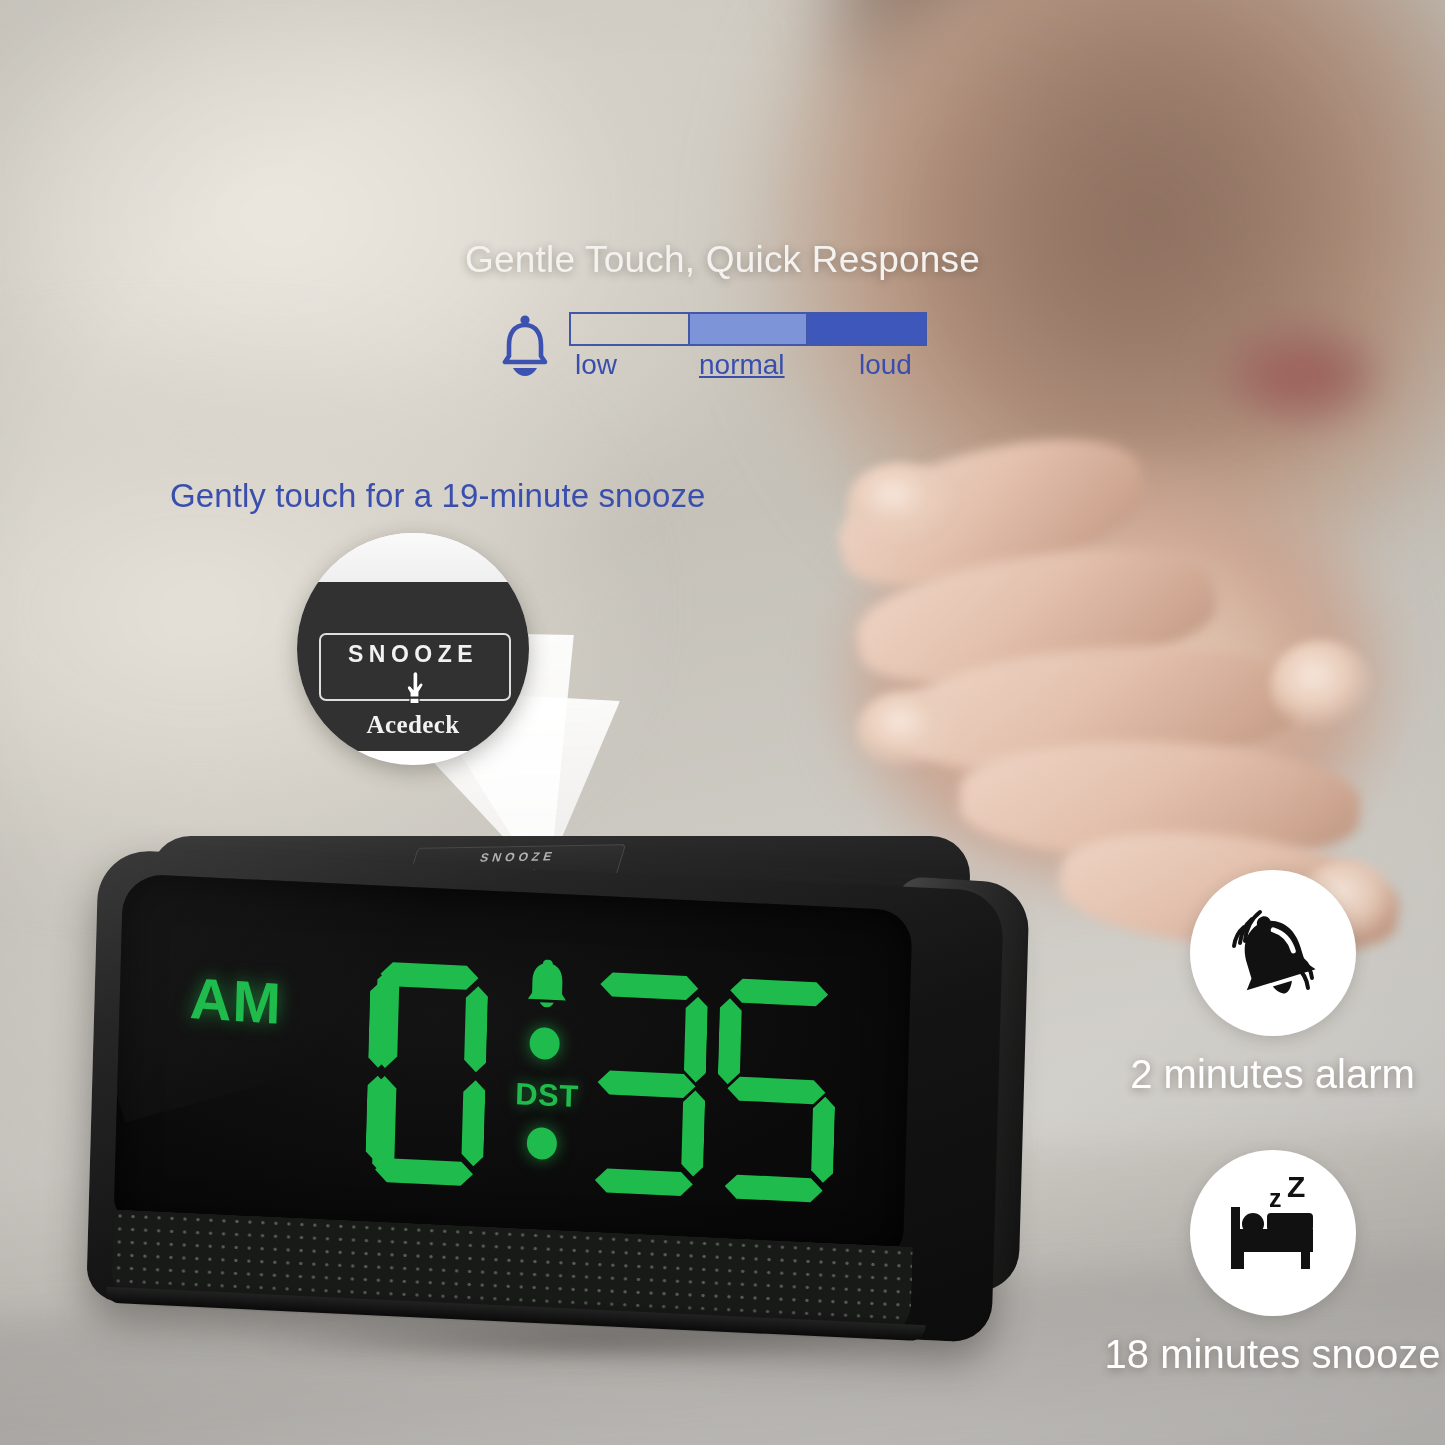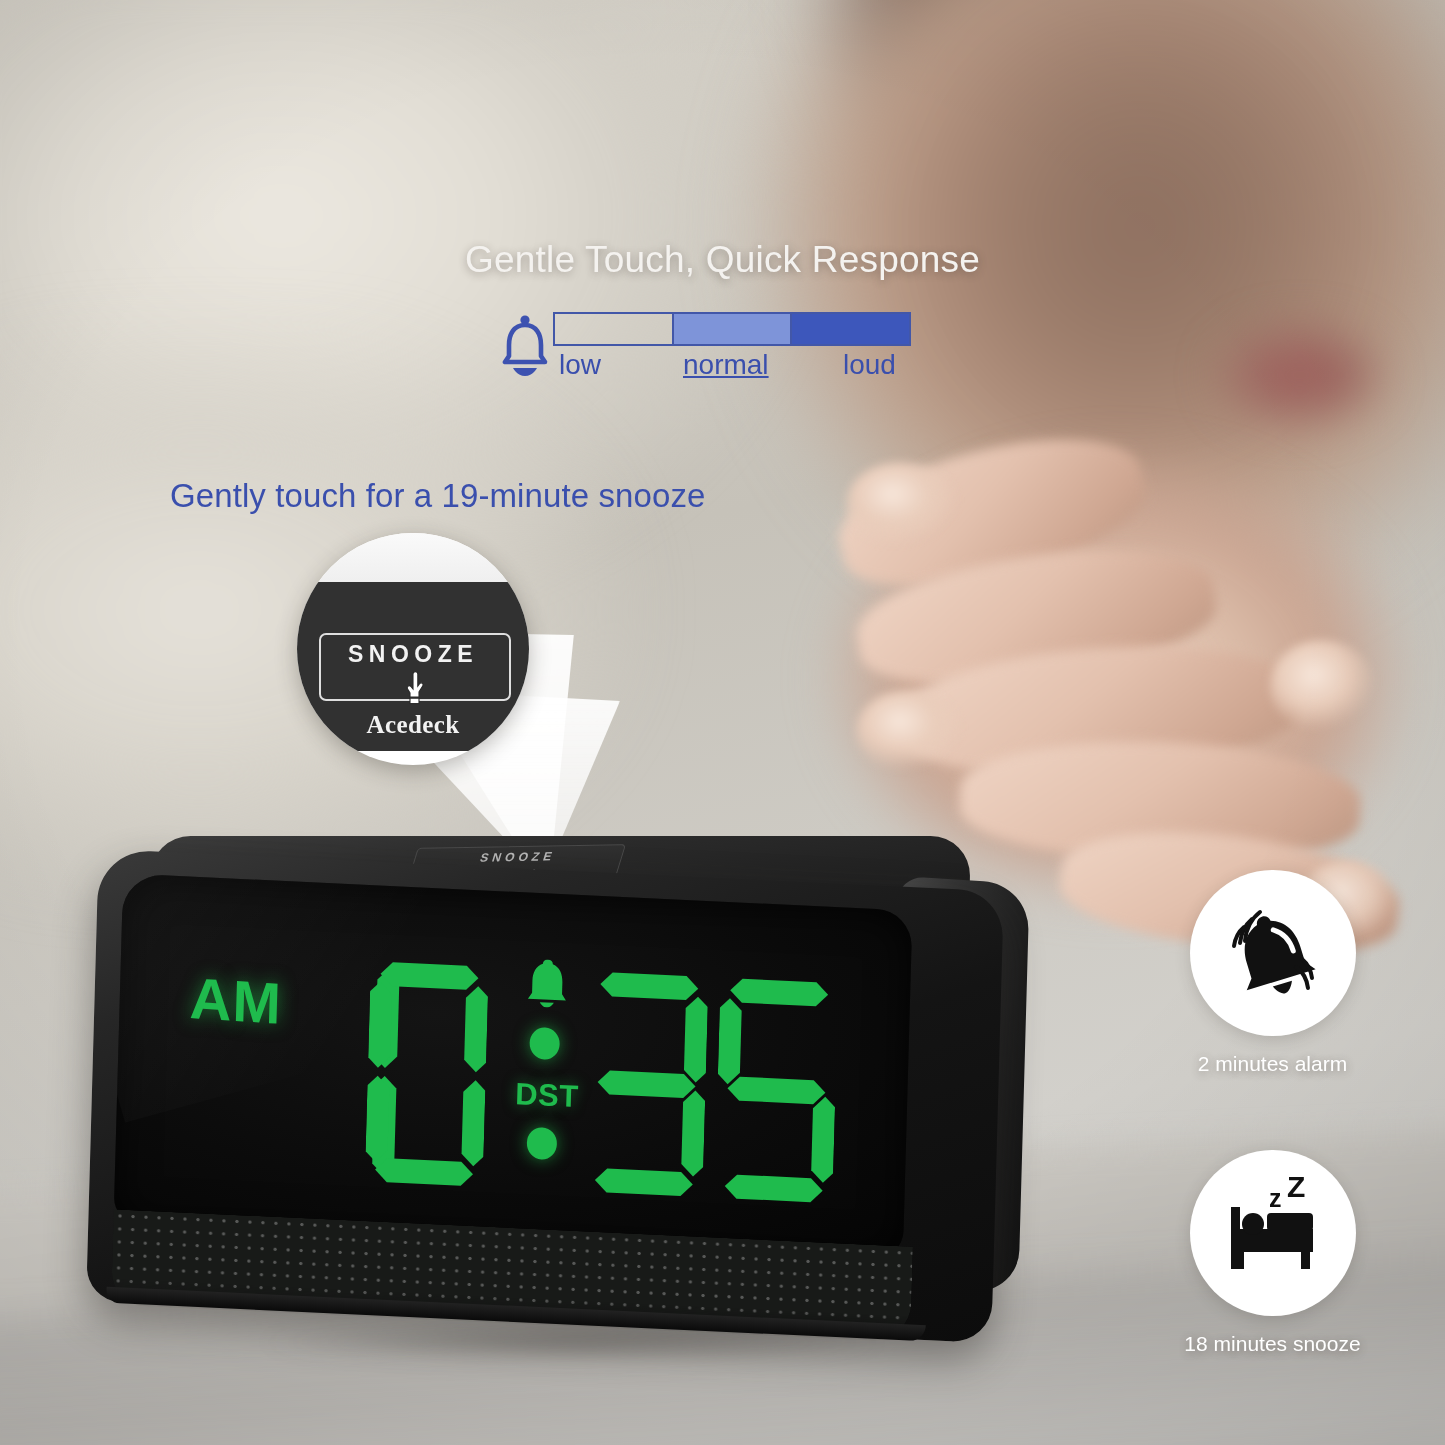--- a/index.html
+++ b/index.html
@@ -59,21 +59,21 @@
   .headline{position:absolute;left:0;right:0;top:46px;text-align:center;
     color:#fff;font-weight:bold;font-size:69px;line-height:1.16;
     letter-spacing:-.4px;
     text-shadow:0 2px 10px rgba(60,50,45,.42),0 1px 3px rgba(60,50,45,.3);}
   .headline .l2{display:block;}
   .subhead{position:absolute;left:0;right:0;top:239px;text-align:center;
     color:#f4f2ef;font-size:37px;letter-spacing:.2px;
     text-shadow:0 2px 8px rgba(60,50,45,.4);}
 
   
-  .vol-wrap{position:absolute;left:497px;top:312px;display:flex;align-items:flex-start;gap:0;}
+  .vol-wrap{position:absolute;left:497px;top:312px;display:flex;align-items:flex-start;gap:16px;}
   .bell-ic{width:56px;height:66px;flex:0 0 auto;margin-top:2px;}
   .vol-col{display:flex;flex-direction:column;}
   .vol-bar{display:flex;width:358px;height:34px;border:2px solid #4257a8;box-sizing:border-box;}
   .vol-seg{flex:1 1 0;height:100%;}
   .seg-low{background:transparent;border-right:2px solid #4257a8;}
   .seg-norm{background:#7e94d9;border-right:2px solid #4257a8;}
   .seg-loud{background:#3d57bb;}
   .vol-labels{position:relative;width:358px;height:36px;margin-top:3px;}
   .vol-labels span{position:absolute;top:0;color:#3a4fad;font-size:28px;font-weight:500;}
   .lbl-low{left:6px;}
@@ -169,21 +169,21 @@
   .dot-a{top:68px;} .dot-b{top:168px;}
   .dst{position:absolute;left:6px;top:118px;color:#1fbb4d;font-size:31px;
     font-weight:bold;letter-spacing:.5px;
     text-shadow:0 0 14px rgba(35,200,80,.5);}
 
   
   .badge{position:absolute;width:345px;text-align:center;}
   .badge-circle{width:166px;height:166px;border-radius:50%;background:#fff;
     margin:0 auto;display:flex;align-items:center;justify-content:center;
     box-shadow:0 4px 16px rgba(50,45,40,.18);}
-  .badge-label{margin-top:16px;color:#fff;font-size:21px;font-weight:500;
+  .badge-label{margin-top:16px;color:#fff;font-size:40px;font-weight:500;
     text-shadow:0 2px 8px rgba(60,50,45,.45);}
   #badge-alarm{left:1100px;top:870px;}
   #badge-snooze{left:1100px;top:1150px;}
 </style>
 </head>
 <body>
 
 <div id="stage">
 
   <div class="bg-base"></div>

